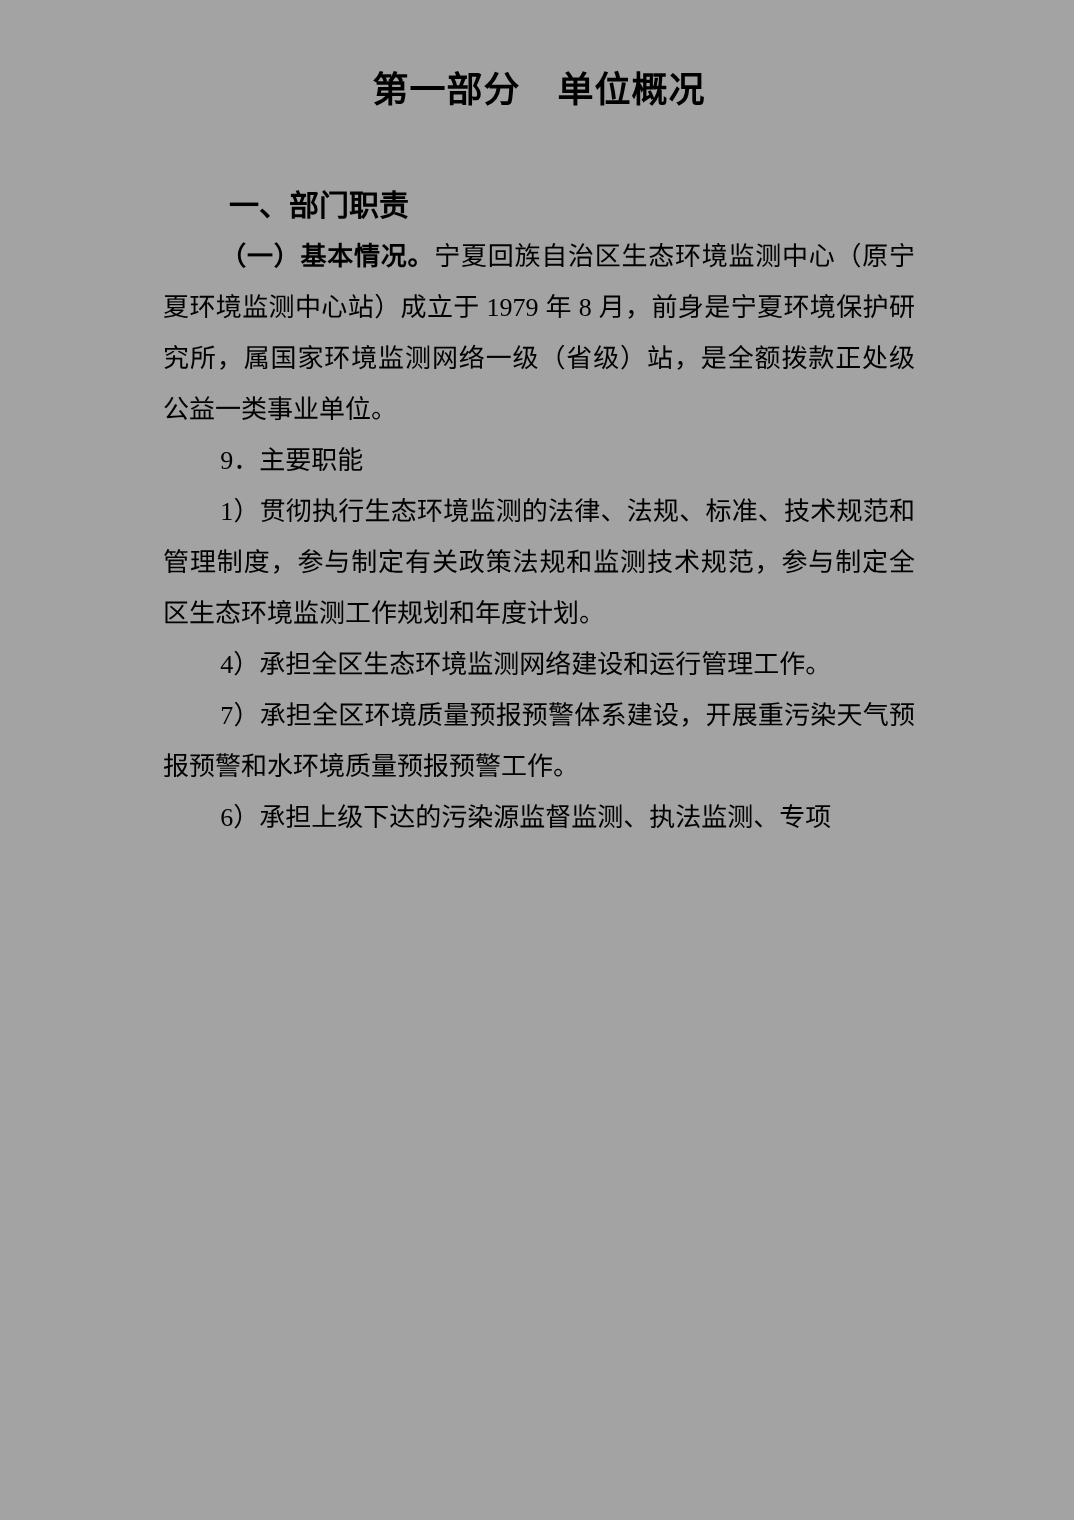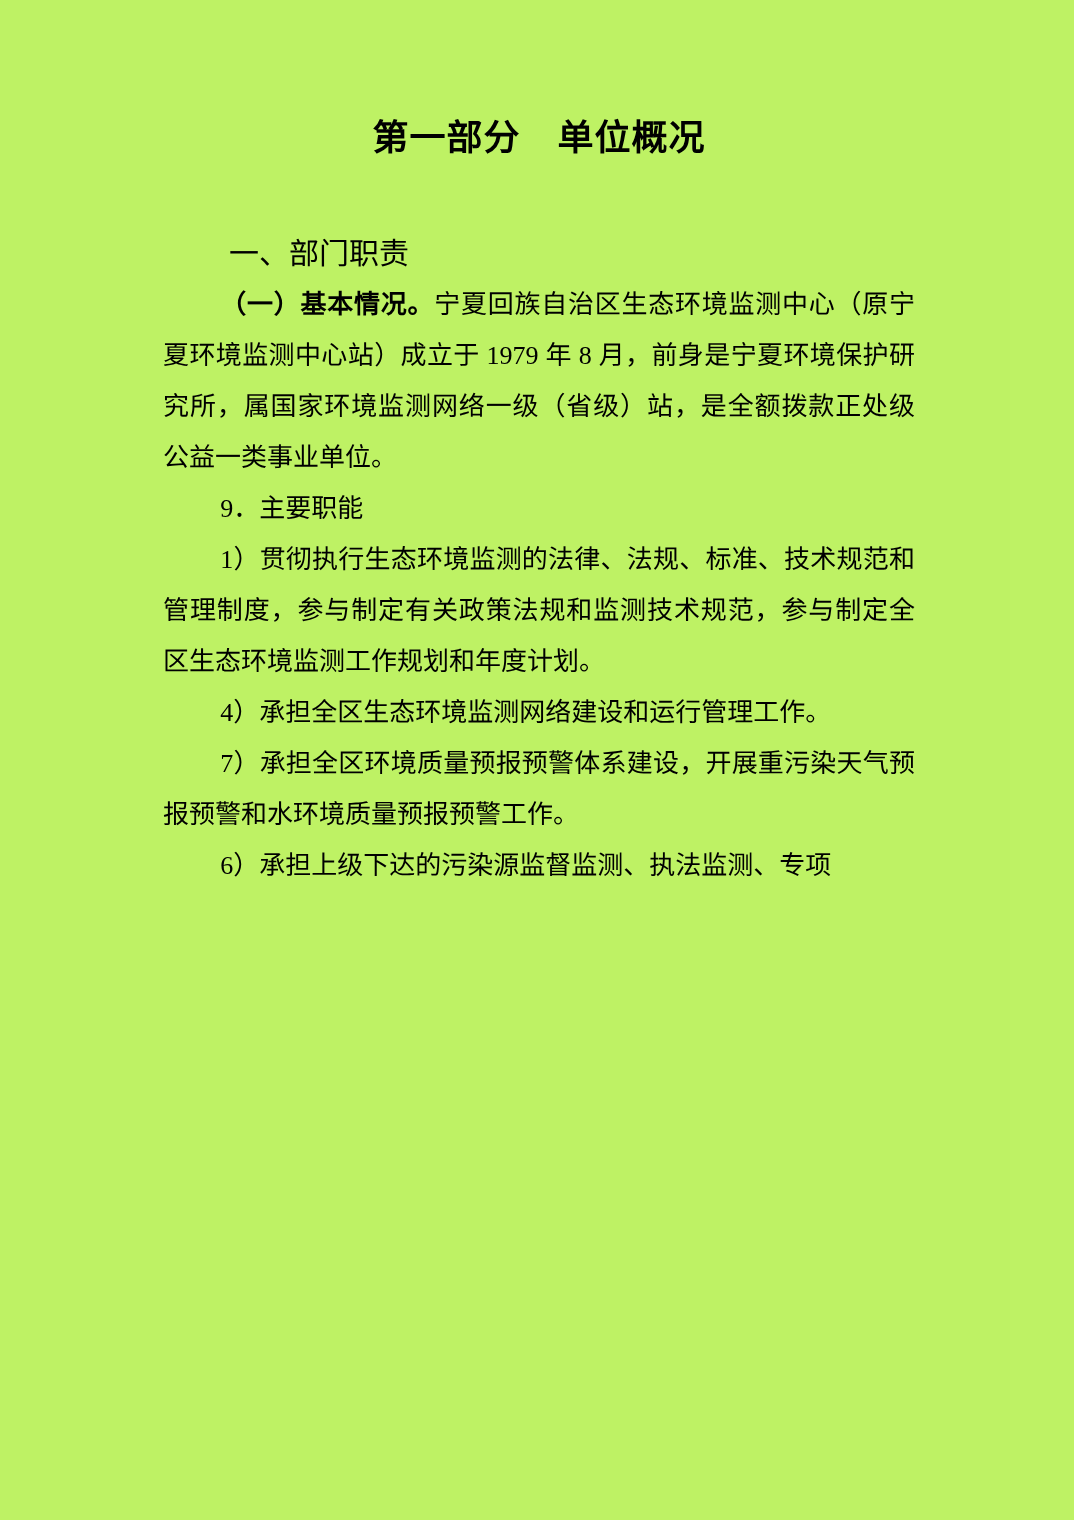--- a/index.html
+++ b/index.html
@@ -4,40 +4,40 @@
 <style>
   html, body {
     margin: 0;
     padding: 0;
     background: #ffffff;
   }
   .page {
     position: relative;
     width: 1074px;
     height: 1520px;
-    background: #bef264;
+    background: #a3a3a3;
     color: #000000;
     box-sizing: border-box;
-    padding: 118px 159px 0 163px;
+    padding: 70px 159px 0 163px;
     overflow: hidden;
     font-family: "Liberation Serif", "DejaVu Serif", serif;
   }
   .doc-title {
     text-align: center;
     font-family: "Liberation Sans", "DejaVu Sans", sans-serif;
     font-weight: 700;
     font-size: 36px;
     line-height: 40px;
     letter-spacing: 1px;
     margin: 0 0 70px 0;
     white-space: pre;
   }
   .section-heading {
     font-size: 30px;
-    font-weight: 400;
+    font-weight: 700;
     line-height: 51px;
     text-indent: 2.2em;
     margin: 0;
   }
   .body-text p {
     margin: 0;
     font-size: 26px;
     line-height: 51px;
     text-align: justify;
     text-indent: 2.2em;

